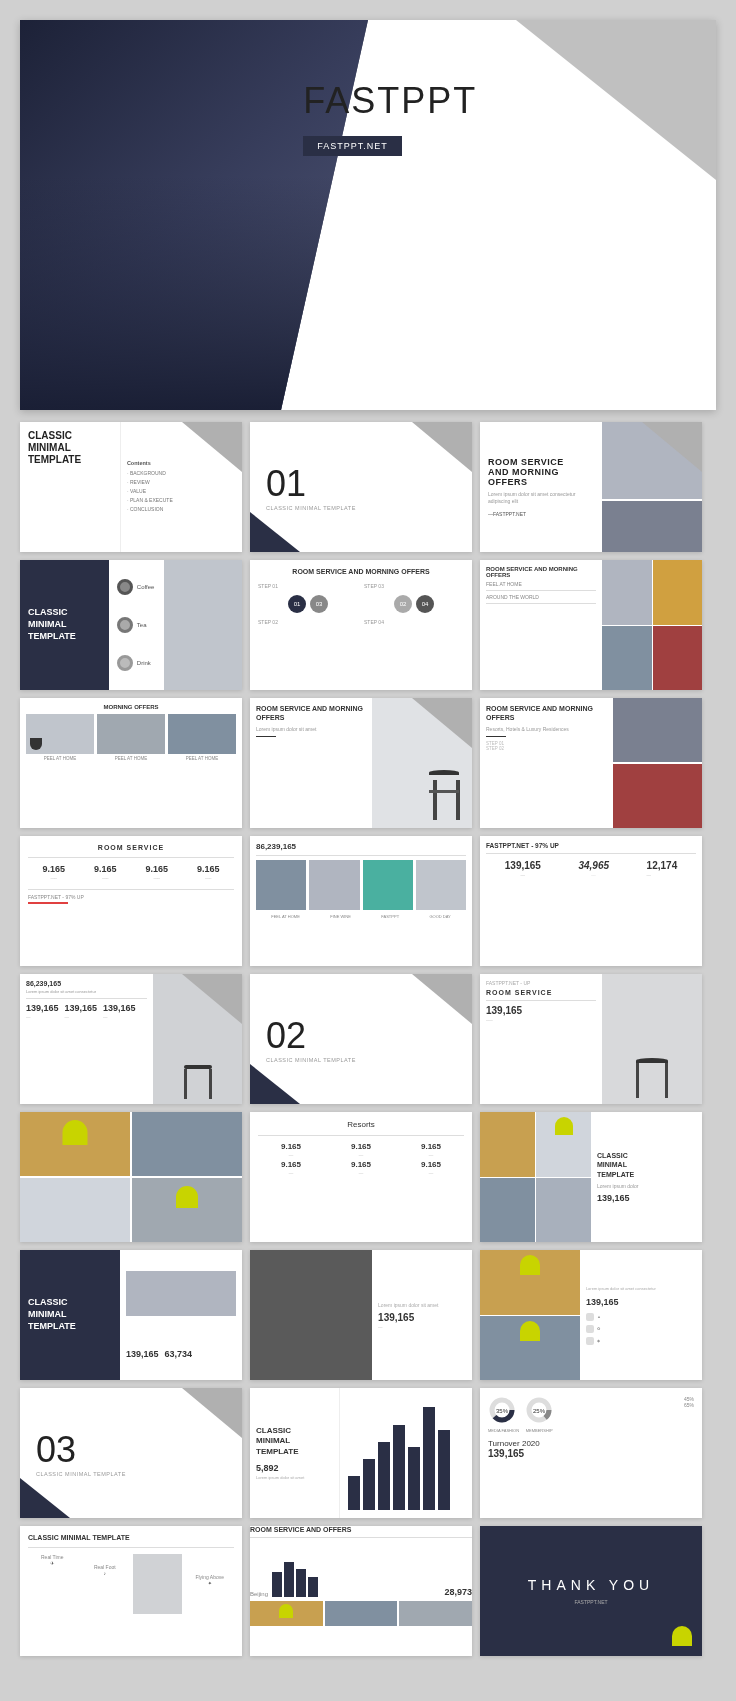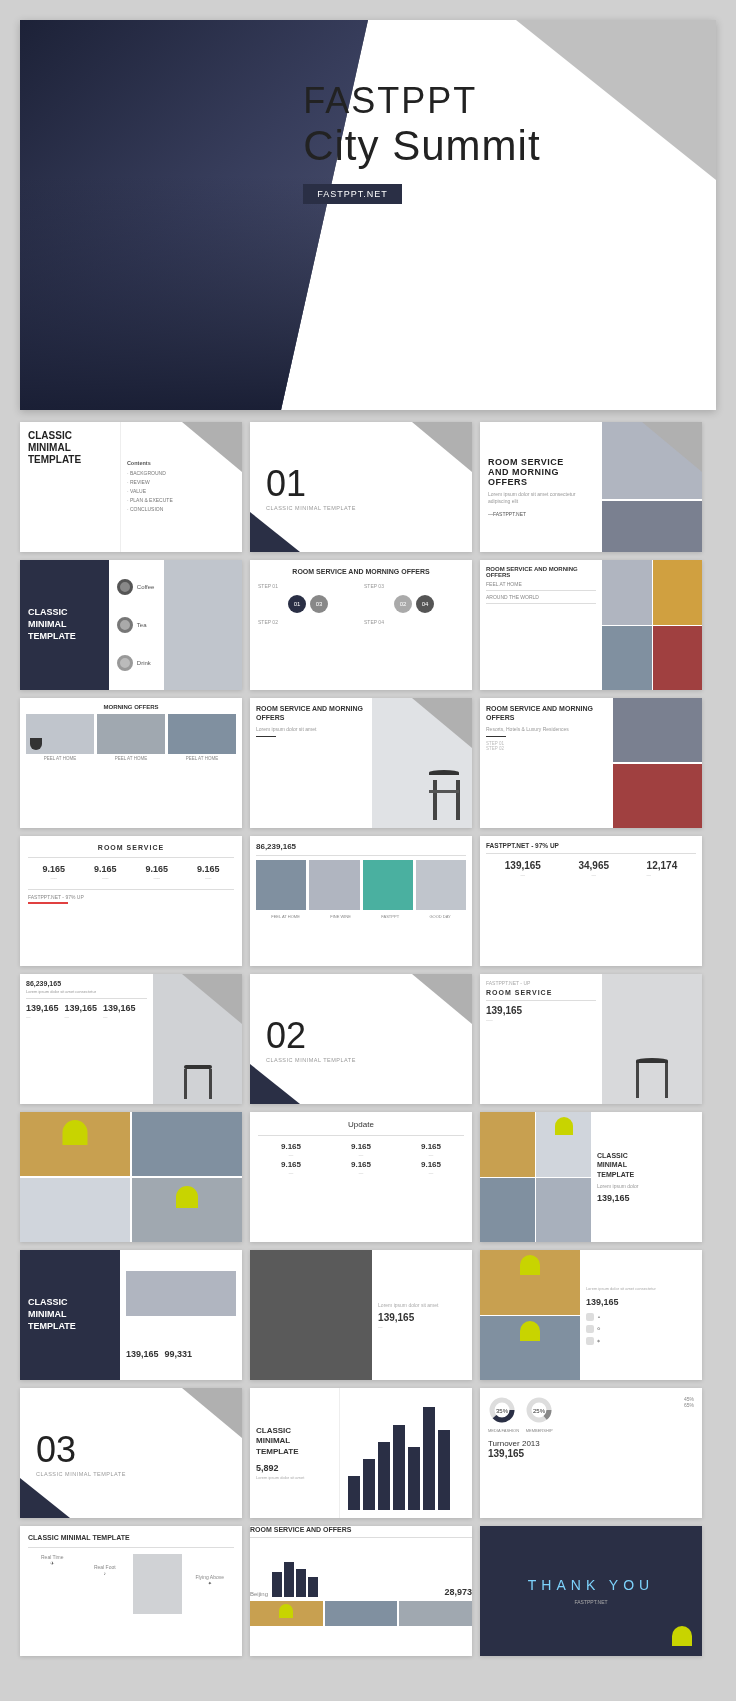--- a/index.html
+++ b/index.html
@@ -144,21 +144,20 @@
 
   <div class="hero-slide">
     <div class="hero-img-area">
       <div class="hero-img-overlay"></div>
 
       <div style="position:absolute;bottom:0;left:0;right:0;height:60%;background:linear-gradient(to top, #1a1f35, transparent);"></div>
     </div>
     <div class="hero-gray-triangle"></div>
     <div class="hero-content">
       <div class="hero-title-main">FASTPPT</div>
-      <div class="hero-title-sub">City Summit</div>
       <div class="hero-btn">FASTPPT.NET</div>
     </div>
   </div>
 
   <div class="slides-grid">
 
     <div class="slide-thumb">
       <div style="display:flex;height:100%;">
         <div style="width:45%;padding:8px;">
           <div style="font-size:10px;font-weight:800;color:#222;line-height:1.2;">CLASSIC<br>MINIMAL<br>TEMPLATE</div>
@@ -369,21 +368,21 @@
 
     <div class="slide-thumb">
       <div style="padding:6px;">
         <div style="font-size:6.5px;font-weight:600;color:#333;">FASTPPT.NET - 97% UP</div>
         <div style="height:1px;background:#ddd;margin:4px 0;"></div>
         <div style="display:flex;justify-content:space-around;margin-top:6px;">
           <div style="text-align:center;">
             <div style="font-size:10px;font-weight:600;color:#333;">139,165</div>
             <div style="font-size:4px;color:#aaa;">__</div>
           </div>
-          <div style="text-align:center;">
+          <div style="text-align:center;font-style:italic;">
             <div style="font-size:10px;font-weight:600;color:#333;">34,965</div>
             <div style="font-size:4px;color:#aaa;">__</div>
           </div>
           <div style="text-align:left;">
             <div style="font-size:10px;font-weight:600;color:#333;">12,174</div>
             <div style="font-size:4px;color:#aaa;">__</div>
           </div>
         </div>
       </div>
     </div>
@@ -460,21 +459,21 @@
         <div style="background:#8090a0;"></div>
         <div style="background:#d0d5dc;"></div>
         <div style="background:#a0a8b0;position:relative;">
           <div style="position:absolute;top:8px;left:50%;transform:translateX(-50%);width:22px;height:22px;border-radius:50% 50% 0 0;background:#c8d400;"></div>
         </div>
       </div>
     </div>
 
     <div class="slide-thumb">
       <div style="padding:8px;">
-        <div style="font-size:8px;font-weight:400;color:#333;text-align:center;">Update</div>
+        <div style="font-size:8px;font-weight:400;color:#333;text-align:center;">Resorts</div>
         <div style="height:1px;background:#ddd;margin:6px 0;"></div>
         <div style="display:grid;grid-template-columns:repeat(3,1fr);gap:4px;">
           <div style="text-align:center;">
               <div style="font-size:8px;font-weight:600;color:#333;">9.165</div>
               <div style="font-size:4px;color:#aaa;">__</div>
             </div>
           <div style="text-align:center;">
               <div style="font-size:8px;font-weight:600;color:#333;">9.165</div>
               <div style="font-size:4px;color:#aaa;">__</div>
             </div>
@@ -521,21 +520,21 @@
         <div style="flex:1;background:#2a2f45;padding:8px;display:flex;flex-direction:column;justify-content:center;">
           <div style="font-size:9px;font-weight:700;color:#fff;line-height:1.3;">CLASSIC<br>MINIMAL<br>TEMPLATE</div>
         </div>
         <div style="width:55%;padding:6px;display:flex;flex-direction:column;justify-content:space-around;">
           <div style="background:#b0b5c0;height:45px;"></div>
           <div style="display:flex;gap:6px;margin-top:4px;">
             <div>
               <div style="font-size:9px;font-weight:600;color:#333;">139,165</div>
             </div>
             <div>
-              <div style="font-size:9px;font-weight:600;color:#333;">99,331</div>
+              <div style="font-size:9px;font-weight:600;color:#333;">63,734</div>
             </div>
           </div>
         </div>
       </div>
     </div>
 
     <div class="slide-thumb">
       <div style="display:flex;height:100%;">
         <div style="width:55%;background:#5a5a5a;"></div>
         <div style="flex:1;padding:6px;display:flex;flex-direction:column;justify-content:center;">
@@ -627,21 +626,21 @@
                 <div style="font-size:4px;color:#888;text-align:center;">MEMBERSHIP</div>
               </div>
             </div>
           </div>
           <div style="text-align:right;">
             <div style="font-size:5px;color:#888;">45%</div>
             <div style="font-size:5px;color:#888;">65%</div>
           </div>
         </div>
         <div style="margin-top:6px;">
-          <div style="font-size:8px;font-weight:400;color:#333;">Turnover 2013</div>
+          <div style="font-size:8px;font-weight:400;color:#333;">Turnover 2020</div>
           <div style="font-size:10px;font-weight:600;color:#333;">139,165</div>
         </div>
       </div>
     </div>
 
     <div class="slide-thumb">
       <div style="padding:8px;">
         <div style="font-size:7px;font-weight:700;color:#333;">CLASSIC MINIMAL TEMPLATE</div>
         <div style="height:1px;background:#ddd;margin:6px 0;"></div>
         <div style="display:flex;gap:4px;align-items:flex-start;margin-top:4px;">
@@ -683,21 +682,21 @@
             <div style="position:absolute;top:3px;left:50%;transform:translateX(-50%);width:14px;height:14px;border-radius:50% 50% 0 0;background:#c8d400;"></div>
           </div>
           <div style="flex:1;background:#8090a0;"></div>
           <div style="flex:1;background:#a0a8b0;"></div>
         </div>
       </div>
     </div>
 
     <div class="slide-thumb">
       <div style="background:#2a2f45;height:100%;display:flex;flex-direction:column;align-items:center;justify-content:center;position:relative;">
-        <div style="font-size:14px;letter-spacing:5px;color:#7dd3fc;font-weight:200;">THANK YOU</div>
+        <div style="font-size:14px;letter-spacing:5px;color:#ffffff;font-weight:200;">THANK YOU</div>
         <div style="font-size:5px;color:#aaa;margin-top:6px;">FASTPPT.NET</div>
 
         <div style="position:absolute;bottom:10px;right:10px;">
           <div style="width:20px;height:20px;border-radius:50% 50% 0 0;background:#c8d400;"></div>
         </div>
       </div>
     </div>
 
   </div>
 </div>

